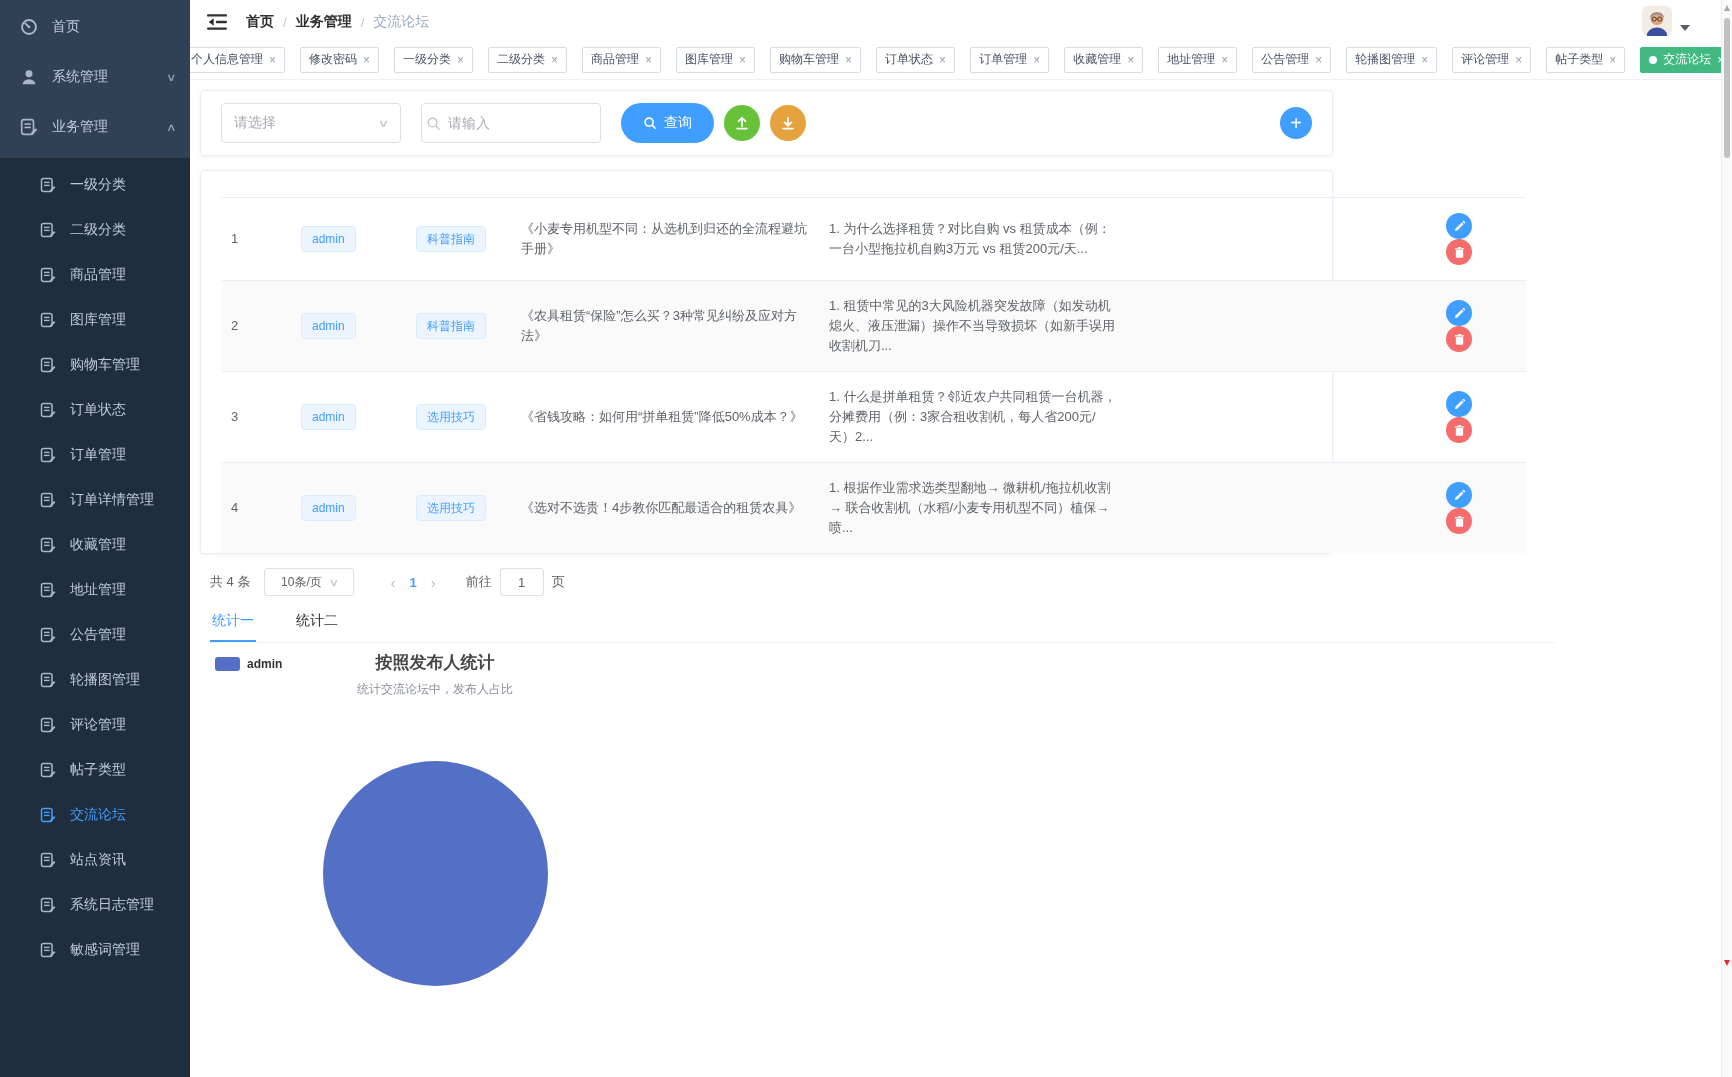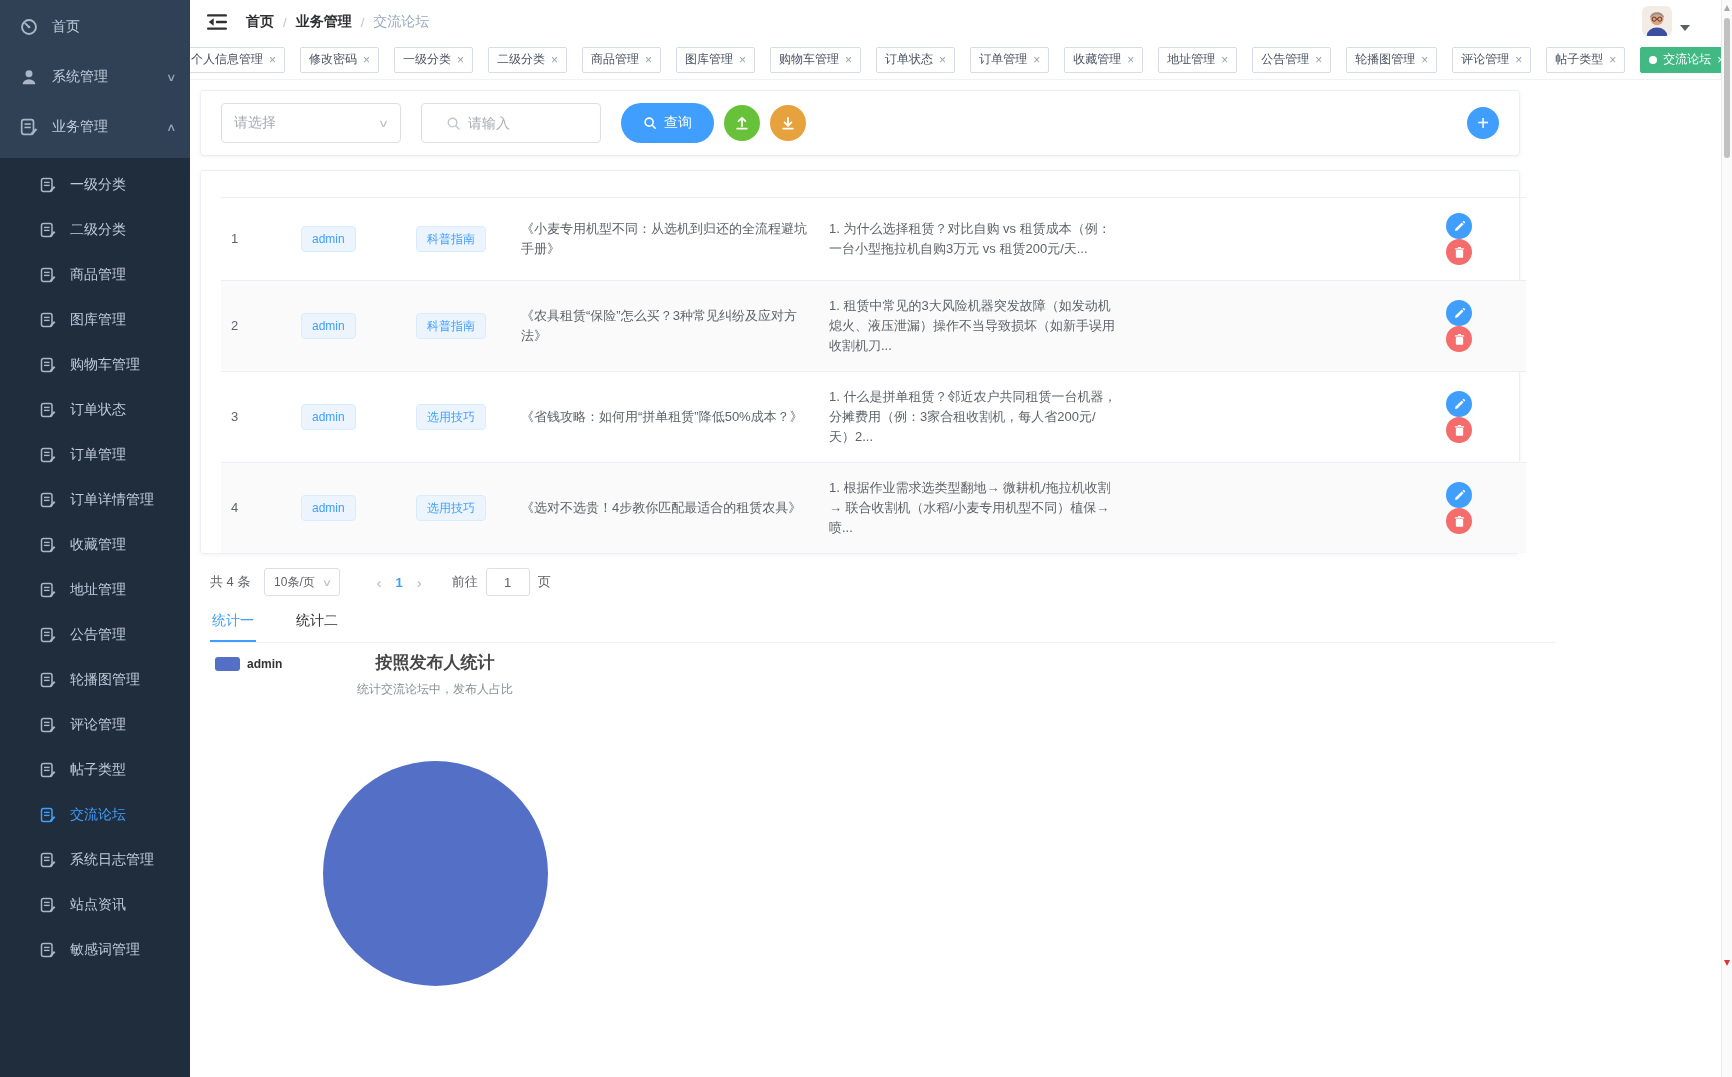--- a/index.html
+++ b/index.html
@@ -43,29 +43,29 @@
     cursor:pointer; border-radius:2px; }
   .tab .tab-dot { display:none; }
   .tab.active { background:#42b983; border-color:#42b983; color:#fff; }
   .tab.active .tab-dot { display:inline-block; width:8px; height:8px; border-radius:50%;
     background:#fff; margin-right:6px; }
   .tab .tab-close { margin-left:6px; font-size:12px; color:#9aa0a9; line-height:1; }
   .tab.active .tab-close { color:#fff; }
 
   
   .content { padding:10px 0 0 10px; }
-  .card { width:1320px; background:#fff; border:1px solid #ebeef5; border-radius:4px;
+  .card { width:1133px; background:#fff; border:1px solid #ebeef5; border-radius:4px;
     box-shadow:0 1px 4px rgba(0,0,0,0.05); }
 
   .search-card { height:66px; display:flex; align-items:center; padding:0 20px; position:relative; margin-bottom:14px; }
   .fake-select { width:180px; height:40px; border:1px solid #dcdfe6; border-radius:4px;
     display:flex; align-items:center; padding:0 12px; color:#a8abb2; font-size:14px; cursor:pointer; }
   .fake-select .sel-chev { margin-left:auto; color:#c0c4cc; font-size:12px; transform:scale(1.3,0.9); }
   .search-input-wrap { width:180px; height:40px; border:1px solid #dcdfe6; border-radius:4px;
-    display:flex; align-items:center; padding:0 24px; margin-left:20px; background:#fff; }
+    display:flex; align-items:center; padding:0 4px; margin-left:20px; background:#fff; }
   .search-input-wrap svg { flex:none; margin-right:7px; }
   .search-input-wrap input { border:none; outline:none; width:100%; font-size:14px; color:#606266;
     font-family:inherit; }
   .search-input-wrap input::placeholder { color:#a8abb2; }
   .btn-query { height:40px; border:none; border-radius:20px; background:#409eff; color:#fff;
     font-size:14px; padding:4px 22px; margin-left:20px; display:inline-flex; align-items:center; gap:7px; cursor:pointer;
     font-family:inherit; }
   .btn-circle { width:36px; height:36px; border:none; border-radius:50%; margin-left:10px;
     display:inline-flex; align-items:center; justify-content:center; cursor:pointer; }
   .btn-up { background:#67c23a; }
@@ -85,21 +85,21 @@
   tbody tr:nth-child(even) { background:#fafafa; }
   .badge { display:inline-block; background:#ecf5ff; border:1px solid #d9ecff; color:#409eff;
     font-size:12px; padding:5px 10px; border-radius:4px; line-height:1.2; }
   .act { width:26px; height:26px; border:none; border-radius:50%; display:inline-flex;
     align-items:center; justify-content:center; cursor:pointer; margin-right:8px; }
   .act.edit { background:#409eff; }
   .act.del { background:#f56c6c; }
 
   
   .pagination { display:flex; align-items:center; margin:14px 0 0 10px; font-size:13px; color:#606266; }
-  .pg-select { width:76px; height:28px; border:1px solid #dcdfe6; border-radius:3px; margin-left:14px;
+  .pg-select { width:90px; height:28px; border:1px solid #dcdfe6; border-radius:3px; margin-left:14px;
     display:flex; align-items:center; justify-content:center; gap:8px; font-size:12px; color:#606266; cursor:pointer; }
   .pg-select .sel-chev { color:#c0c4cc; font-size:11px; transform:scale(1.3,0.9); }
   .pg-arrow { color:#b4b8bf; font-size:15px; margin:0 14px; cursor:pointer; }
   .pg-arrow.prev { margin-left:36px; }
   .pg-num { color:#409eff; font-size:13px; font-weight:bold; cursor:pointer; }
   .pg-goto { margin-left:16px; }
   .pg-input { width:44px; height:28px; border:1px solid #dcdfe6; border-radius:3px; text-align:center;
     font-size:13px; color:#606266; margin:0 8px; outline:none; font-family:inherit; }
 
   
@@ -337,32 +337,32 @@
         </div>
         <div class="sub-item">
           <span class="mi-icon">
             <svg viewBox="0 0 16 16" width="16" height="16">
               <rect x="1.5" y="1.5" width="10.5" height="13" rx="2" fill="none" stroke="currentColor" stroke-width="1.5"></rect>
               <line x1="4" y1="5.4" x2="9.6" y2="5.4" stroke="currentColor" stroke-width="1.4"></line>
               <line x1="4" y1="8.4" x2="9.6" y2="8.4" stroke="currentColor" stroke-width="1.4"></line>
               <path d="M9.6 13.4 L14 9 l1.4 1.4 L11 14.8 z" fill="currentColor"></path>
             </svg>
           </span>
+          <span>站点资讯</span>
+        </div>
+        <div class="sub-item">
+          <span class="mi-icon">
+            <svg viewBox="0 0 16 16" width="16" height="16">
+              <rect x="1.5" y="1.5" width="10.5" height="13" rx="2" fill="none" stroke="currentColor" stroke-width="1.5"></rect>
+              <line x1="4" y1="5.4" x2="9.6" y2="5.4" stroke="currentColor" stroke-width="1.4"></line>
+              <line x1="4" y1="8.4" x2="9.6" y2="8.4" stroke="currentColor" stroke-width="1.4"></line>
+              <path d="M9.6 13.4 L14 9 l1.4 1.4 L11 14.8 z" fill="currentColor"></path>
+            </svg>
+          </span>
           <span>系统日志管理</span>
-        </div>
-        <div class="sub-item">
-          <span class="mi-icon">
-            <svg viewBox="0 0 16 16" width="16" height="16">
-              <rect x="1.5" y="1.5" width="10.5" height="13" rx="2" fill="none" stroke="currentColor" stroke-width="1.5"></rect>
-              <line x1="4" y1="5.4" x2="9.6" y2="5.4" stroke="currentColor" stroke-width="1.4"></line>
-              <line x1="4" y1="8.4" x2="9.6" y2="8.4" stroke="currentColor" stroke-width="1.4"></line>
-              <path d="M9.6 13.4 L14 9 l1.4 1.4 L11 14.8 z" fill="currentColor"></path>
-            </svg>
-          </span>
-          <span>站点资讯</span>
         </div>
         <div class="sub-item">
           <span class="mi-icon">
             <svg viewBox="0 0 16 16" width="16" height="16">
               <rect x="1.5" y="1.5" width="10.5" height="13" rx="2" fill="none" stroke="currentColor" stroke-width="1.5"></rect>
               <line x1="4" y1="5.4" x2="9.6" y2="5.4" stroke="currentColor" stroke-width="1.4"></line>
               <line x1="4" y1="8.4" x2="9.6" y2="8.4" stroke="currentColor" stroke-width="1.4"></line>
               <path d="M9.6 13.4 L14 9 l1.4 1.4 L11 14.8 z" fill="currentColor"></path>
             </svg>
           </span>

